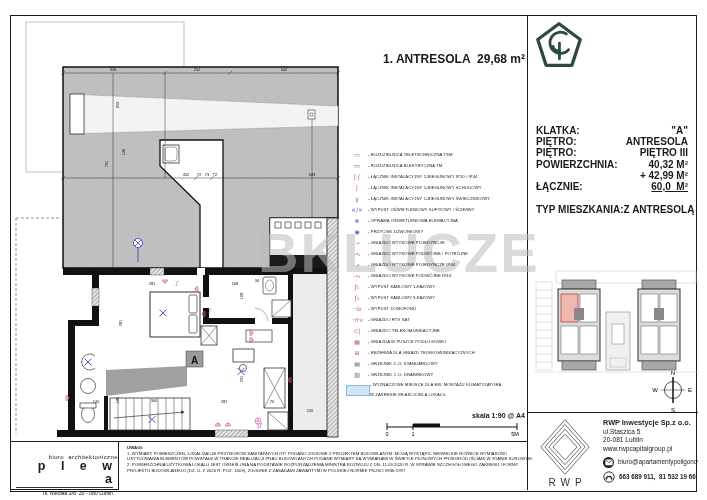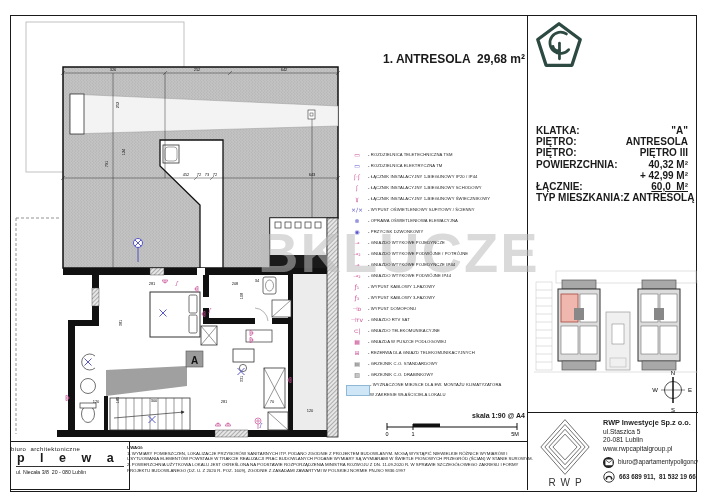--- a/index.html
+++ b/index.html
@@ -31,42 +31,42 @@
                border-left:1.5px solid #1a1a1a;overflow:hidden;}
   .brand{position:absolute;left:7px;top:5px;display:flex;align-items:center;gap:5px;}
   .brand-text{line-height:1.05;color:#2d4a42;}
   .brand-line1{font-size:7.5px;font-weight:700;letter-spacing:1.1px;}
   .brand-line2{font-size:12.5px;font-weight:700;letter-spacing:.4px;}
   .info{position:absolute;left:8px;top:110px;width:152px;}
   .info-row{display:flex;justify-content:space-between;line-height:11.2px;font-size:10px;}
   .info-row .lbl{font-weight:700;white-space:pre;}
   .info-row .val{font-weight:700;white-space:pre;}
   .info-row.row-total .val{text-decoration:underline;}
-  .type-row{margin-top:0;}
+  .type-row{margin-top:12px;}
   .site-svg{position:absolute;left:0;top:253px;}
   .rwp{position:absolute;left:0;top:397px;width:170px;height:78px;border-top:1px solid #1a1a1a;
        display:flex;padding:5px 6px 0 6px;box-sizing:border-box;gap:7px;}
   .rwp-logo{display:flex;flex-direction:column;align-items:center;flex:0 0 62px;text-align:center;}
   .rwp-caption{font-size:10px;letter-spacing:5px;color:#333;margin-top:1px;padding-left:5px;}
   .rwp-info{font-size:6.6px;line-height:1.32;color:#222;}
   .rwp-company{font-weight:700;font-size:7.3px;}
   .contact-row{display:flex;align-items:center;gap:4px;margin-top:3px;}
   .contact-row .ct{font-size:6.3px;white-space:pre;}
   .phone-num{font-weight:700;font-size:6.8px;}
   .mail-badge{width:11px;height:11px;border-radius:50%;background:#222;display:flex;
               align-items:center;justify-content:center;flex:0 0 11px;}
 
   
   .scalebar{position:absolute;left:383px;top:412px;width:142px;z-index:3;}
   .scale-label{font-size:7px;font-weight:700;text-align:right;}
 
   
   .footer-line{position:absolute;left:10px;top:441px;width:517px;border-top:1.2px solid #1a1a1a;}
-  .plewa{position:absolute;left:10px;top:441px;width:120px;height:49px;border:1.2px solid #1a1a1a;
-         box-sizing:border-box;text-align:left;padding-top:4px;}
+  .plewa{position:absolute;left:10px;top:441px;width:109px;height:49px;border:1.2px solid #1a1a1a;
+         box-sizing:border-box;text-align:right;padding-top:12px;}
   .plewa-l1{font-size:6px;white-space:pre;letter-spacing:.4px;}
   .plewa-name{font-size:12.5px;font-weight:700;letter-spacing:6px;padding-left:6px;line-height:13px;}
   .plewa-addr{font-size:5.2px;border-top:.8px solid #333;margin:1px 5px 0 5px;padding-top:1.5px;white-space:pre;}
   .uwagi{position:absolute;left:127px;top:445px;width:396px;font-size:4.35px;line-height:5.7px;color:#222;}
   .uwagi-title{font-weight:700;}
   .uwagi div{white-space:nowrap;}
 
   .dim{font-size:4px;fill:#111;}
   svg text{font-family:"Liberation Sans",sans-serif;}
 </style>

